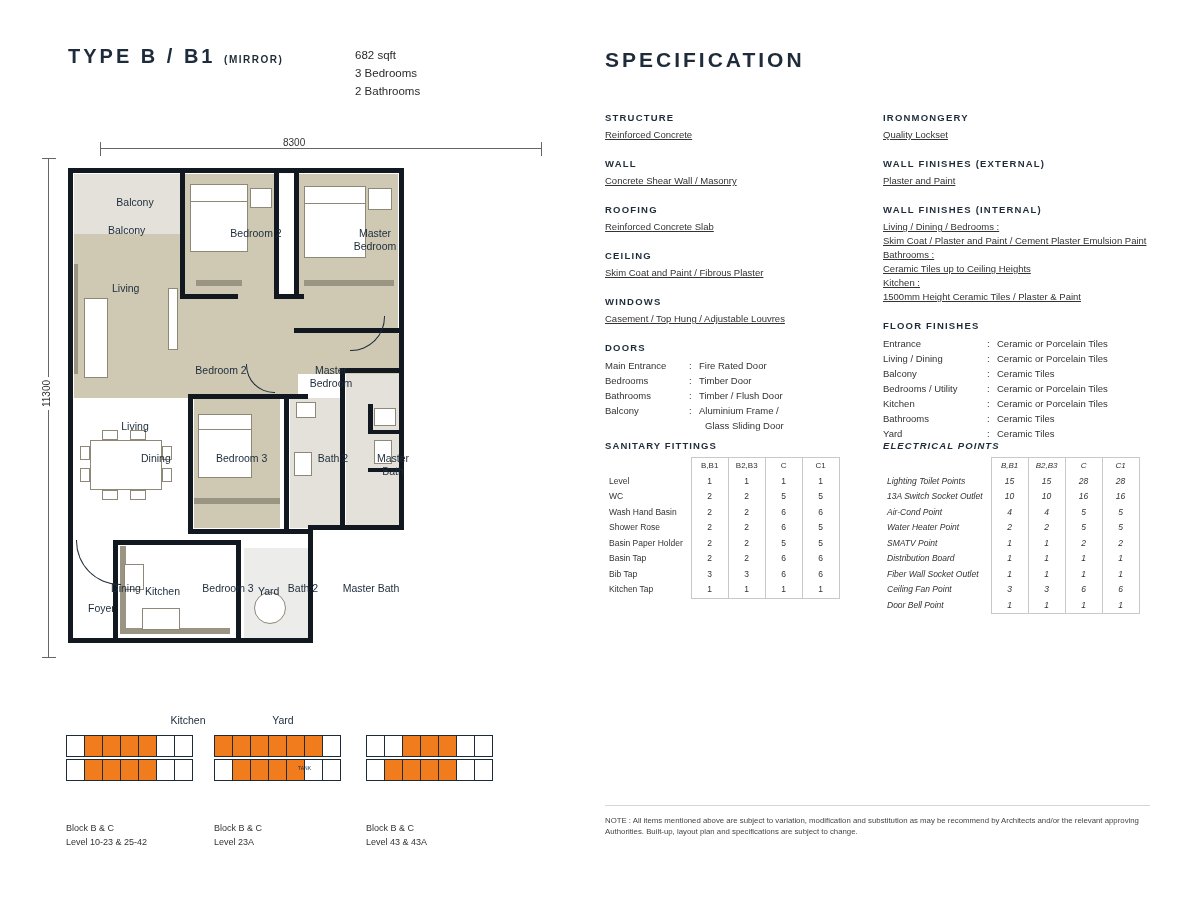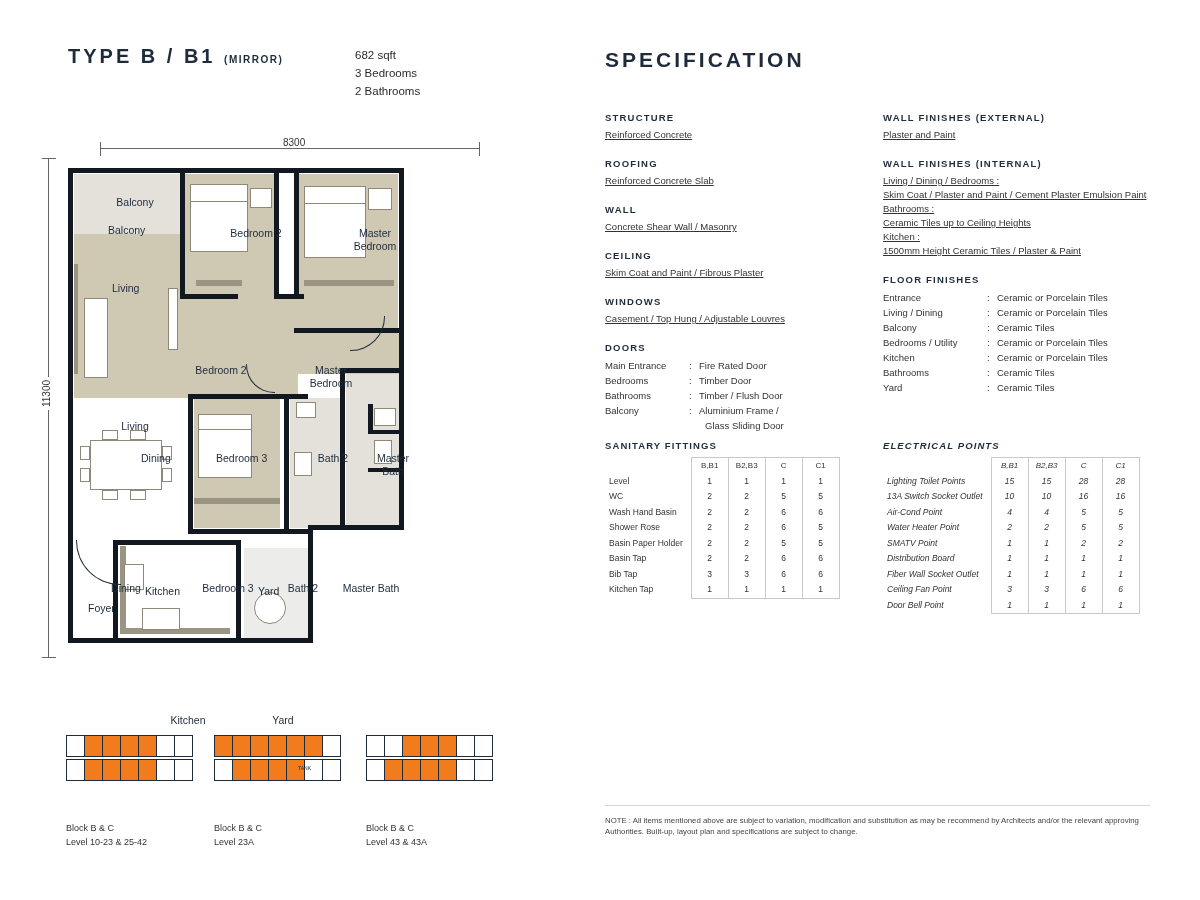--- a/index.html
+++ b/index.html
@@ -7,21 +7,21 @@
   .page{position:absolute;inset:0;}
 
   
   .left{position:absolute;left:0;top:0;width:580px;height:900px;}
   .type-title{position:absolute;left:68px;top:45px;font-size:20px;font-weight:bold;letter-spacing:3px;color:#1d2b3a;}
   .type-title .mirror{font-size:10px;letter-spacing:1.5px;font-weight:bold;}
   .facts{position:absolute;left:355px;top:46px;font-size:11.5px;line-height:18px;color:#2b2b2b;}
 
   
   .plan{position:absolute;left:40px;top:140px;width:420px;height:520px;}
-  .dimtop{position:absolute;left:60px;top:0px;width:380px;height:16px;}
+  .dimtop{position:absolute;left:60px;top:0px;width:442px;height:16px;}
   .dimtop .lbl{position:absolute;left:180px;top:-3px;font-size:10px;color:#333;background:#fff;padding:0 3px;}
   .dimtop .line{position:absolute;left:0;top:8px;width:100%;height:1px;background:#666;}
   .dimtop .tickL{position:absolute;left:0;top:2px;width:1px;height:14px;background:#666;}
   .dimtop .tickR{position:absolute;right:0;top:2px;width:1px;height:14px;background:#666;}
   .dimleft{position:absolute;left:0px;top:18px;height:500px;width:16px;}
   .dimleft .line{position:absolute;left:8px;top:0;width:1px;height:100%;background:#666;}
   .dimleft .tickT{position:absolute;left:2px;top:0;width:14px;height:1px;background:#666;}
   .dimleft .tickB{position:absolute;left:2px;bottom:0;width:14px;height:1px;background:#666;}
   .dimleft .lbl{position:absolute;left:-10px;top:230px;font-size:10px;color:#333;transform:rotate(-90deg);transform-origin:center;background:#fff;padding:0 3px;}
 
@@ -310,26 +310,26 @@
 
   <div class="right">
     <div class="spec-title">SPECIFICATION</div>
 
     <div class="colL">
       <div class="sblk">
         <div class="shead">STRUCTURE</div>
         <div class="sbody">Reinforced Concrete</div>
       </div>
       <div class="sblk">
+        <div class="shead">WALL</div>
+        <div class="sbody">Concrete Shear Wall / Masonry</div>
+      </div>
+      <div class="sblk">
         <div class="shead">ROOFING</div>
         <div class="sbody">Reinforced Concrete Slab</div>
-      </div>
-      <div class="sblk">
-        <div class="shead">WALL</div>
-        <div class="sbody">Concrete Shear Wall / Masonry</div>
       </div>
       <div class="sblk">
         <div class="shead">CEILING</div>
         <div class="sbody">Skim Coat and Paint / Fibrous Plaster</div>
       </div>
       <div class="sblk">
         <div class="shead">WINDOWS</div>
         <div class="sbody">Casement / Top Hung / Adjustable Louvres</div>
       </div>
       <div class="sblk">
@@ -356,20 +356,24 @@
         </div>
         <div class="kvrow">
           <div class="k"></div>
             <div class="c"></div>
           <div class="v" style="padding-left:6px;">Glass Sliding Door</div>
         </div>
       </div>
     </div>
 
     <div class="colR">
+      <div class="sblk">
+        <div class="shead">IRONMONGERY</div>
+        <div class="sbody">Quality Lockset</div>
+      </div>
       <div class="sblk">
         <div class="shead">WALL FINISHES (EXTERNAL)</div>
         <div class="sbody">Plaster and Paint</div>
       </div>
       <div class="sblk">
         <div class="shead">WALL FINISHES (INTERNAL)</div>
         <div class="sbody">Living / Dining / Bedrooms :</div>
         <div class="sbody">Skim Coat / Plaster and Paint / Cement Plaster Emulsion Paint</div>
         <div class="sbody sub">Bathrooms :</div>
         <div class="sbody">Ceramic Tiles up to Ceiling Heights</div>

